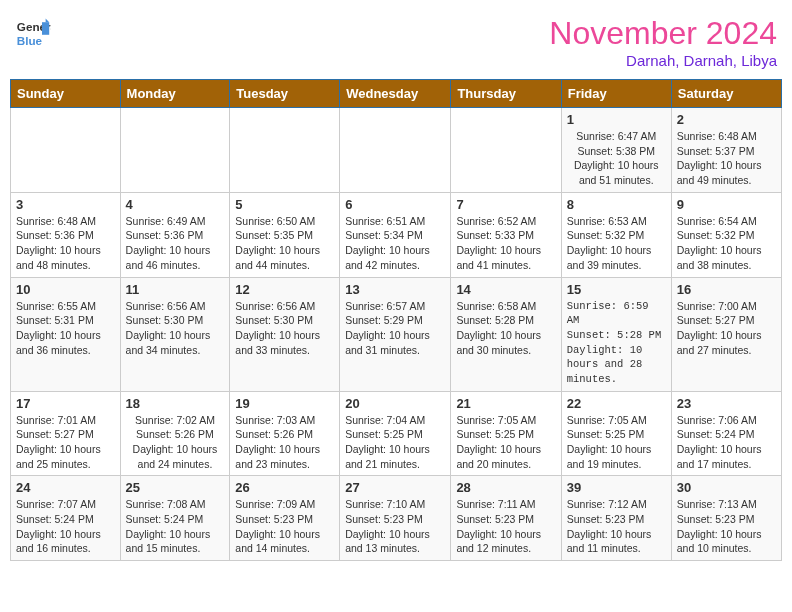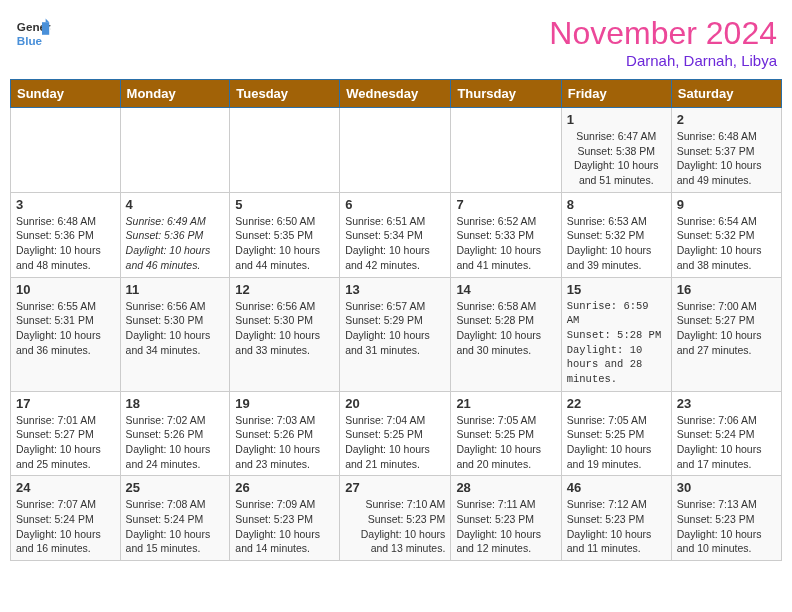--- a/index.html
+++ b/index.html
@@ -135,21 +135,21 @@
       </tr>
       <tr>
         <td>
           <span class="day-number">3</span>
           <div class="day-info" style="white-space: pre-line;">Sunrise: 6:48 AM
 Sunset: 5:36 PM
 Daylight: 10 hours and 48 minutes.</div>
         </td>
         <td>
           <span class="day-number">4</span>
-          <div class="day-info" style="white-space: pre-line; font-style: italic;">Sunrise: 6:49 AM
+          <div class="day-info" style="white-space: pre-line;">Sunrise: 6:49 AM
 Sunset: 5:36 PM
 Daylight: 10 hours and 46 minutes.</div>
         </td>
         <td>
           <span class="day-number">5</span>
           <div class="day-info" style="white-space: pre-line;">Sunrise: 6:50 AM
 Sunset: 5:35 PM
 Daylight: 10 hours and 44 minutes.</div>
         </td>
         <td>
@@ -223,21 +223,21 @@
       </tr>
       <tr>
         <td>
           <span class="day-number">17</span>
           <div class="day-info" style="white-space: pre-line;">Sunrise: 7:01 AM
 Sunset: 5:27 PM
 Daylight: 10 hours and 25 minutes.</div>
         </td>
         <td>
           <span class="day-number">18</span>
-          <div class="day-info" style="white-space: pre-line;">Sunrise: 7:02 AM
+          <div class="day-info" style="white-space: pre-line; text-align: center;">Sunrise: 7:02 AM
 Sunset: 5:26 PM
 Daylight: 10 hours and 24 minutes.</div>
         </td>
         <td>
           <span class="day-number">19</span>
           <div class="day-info" style="white-space: pre-line;">Sunrise: 7:03 AM
 Sunset: 5:26 PM
 Daylight: 10 hours and 23 minutes.</div>
         </td>
         <td>
@@ -279,32 +279,32 @@
 Daylight: 10 hours and 15 minutes.</div>
         </td>
         <td>
           <span class="day-number">26</span>
           <div class="day-info" style="white-space: pre-line;">Sunrise: 7:09 AM
 Sunset: 5:23 PM
 Daylight: 10 hours and 14 minutes.</div>
         </td>
         <td>
           <span class="day-number">27</span>
-          <div class="day-info" style="white-space: pre-line; text-align: right;">Sunrise: 7:10 AM
+          <div class="day-info" style="white-space: pre-line;">Sunrise: 7:10 AM
 Sunset: 5:23 PM
 Daylight: 10 hours and 13 minutes.</div>
         </td>
         <td>
           <span class="day-number">28</span>
           <div class="day-info" style="white-space: pre-line;">Sunrise: 7:11 AM
 Sunset: 5:23 PM
 Daylight: 10 hours and 12 minutes.</div>
         </td>
         <td>
-          <span class="day-number">46</span>
+          <span class="day-number">39</span>
           <div class="day-info" style="white-space: pre-line;">Sunrise: 7:12 AM
 Sunset: 5:23 PM
 Daylight: 10 hours and 11 minutes.</div>
         </td>
         <td>
           <span class="day-number">30</span>
           <div class="day-info" style="white-space: pre-line;">Sunrise: 7:13 AM
 Sunset: 5:23 PM
 Daylight: 10 hours and 10 minutes.</div>
         </td>

